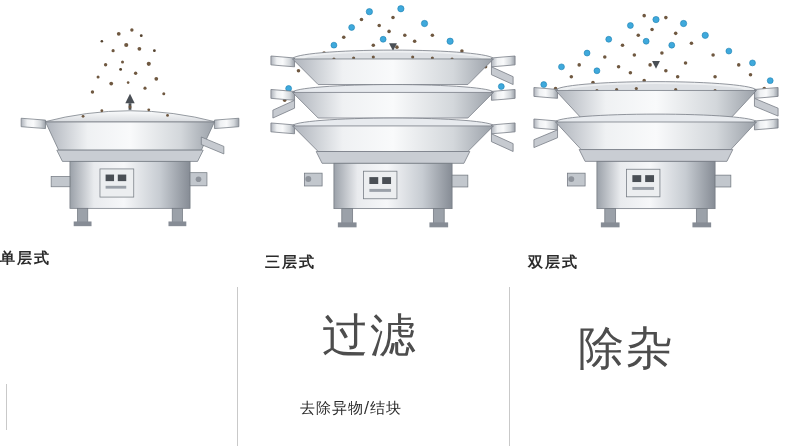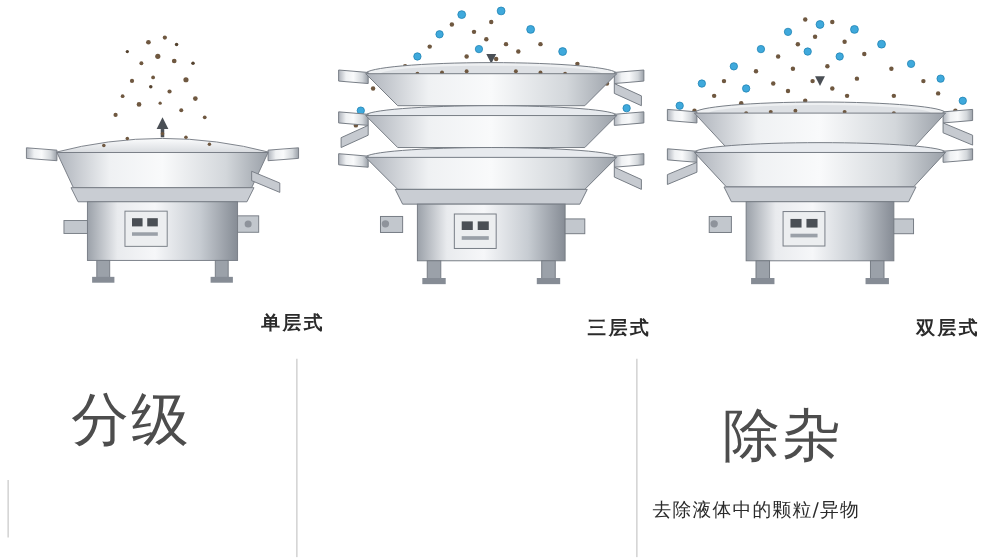--- a/index.html
+++ b/index.html
@@ -1,20 +1,20 @@
 <!DOCTYPE html>
 <html><head>
 <meta charset="utf-8">
 <style>
   html,body{margin:0;padding:0;background:#fff;}
   #page{position:relative;width:800px;height:446px;background:#ffffff;overflow:hidden;
         font-family:"DejaVu Sans","Liberation Sans",sans-serif;color:#2f2f2f;}
   .machine-svg{position:absolute;}
   .type-label{position:absolute;font-size:15px;font-weight:bold;color:#2b2b2b;
-              text-align:right;letter-spacing:2px;}
+              text-align:left;letter-spacing:2px;}
   .func-heading{position:absolute;font-size:46px;color:#4d4d4d;letter-spacing:2px;}
   .func-desc{position:absolute;font-size:15px;color:#2b2b2b;letter-spacing:1px;}
   .v-divider{position:absolute;width:1px;background:#c9c9c9;}
   svg .outline{stroke:#767c84;stroke-width:0.8;}
 </style>
 </head>
 <body>
 
 <div id="page">
 
@@ -317,18 +317,18 @@
   </svg>
 
   <div class="type-label" style="left:0;width:260px;top:249px">单层式</div>
   <div class="type-label" style="left:528px;width:256px;top:253px">双层式</div>
   <div class="type-label" style="left:265px;width:256px;top:253px">三层式</div>
 
   <div class="v-divider" style="left:6px;top:384px;height:46px"></div>
   <div class="v-divider" style="left:237px;top:287px;height:159px"></div>
   <div class="v-divider" style="left:509px;top:287px;height:159px"></div>
 
-  <div class="func-heading" style="left:57px;top:305px">分级</div>
+  <div class="func-heading" style="left:322px;top:305px">过滤</div>
   <div class="func-heading" style="left:578px;top:318px">除杂</div>
 
-  <div class="func-desc" style="left:522px;top:399px">去除液体中的颗粒/异物</div>
+  <div class="func-desc" style="left:300px;top:399px">去除异物/结块</div>
 
 </div>
 
 </body></html>

